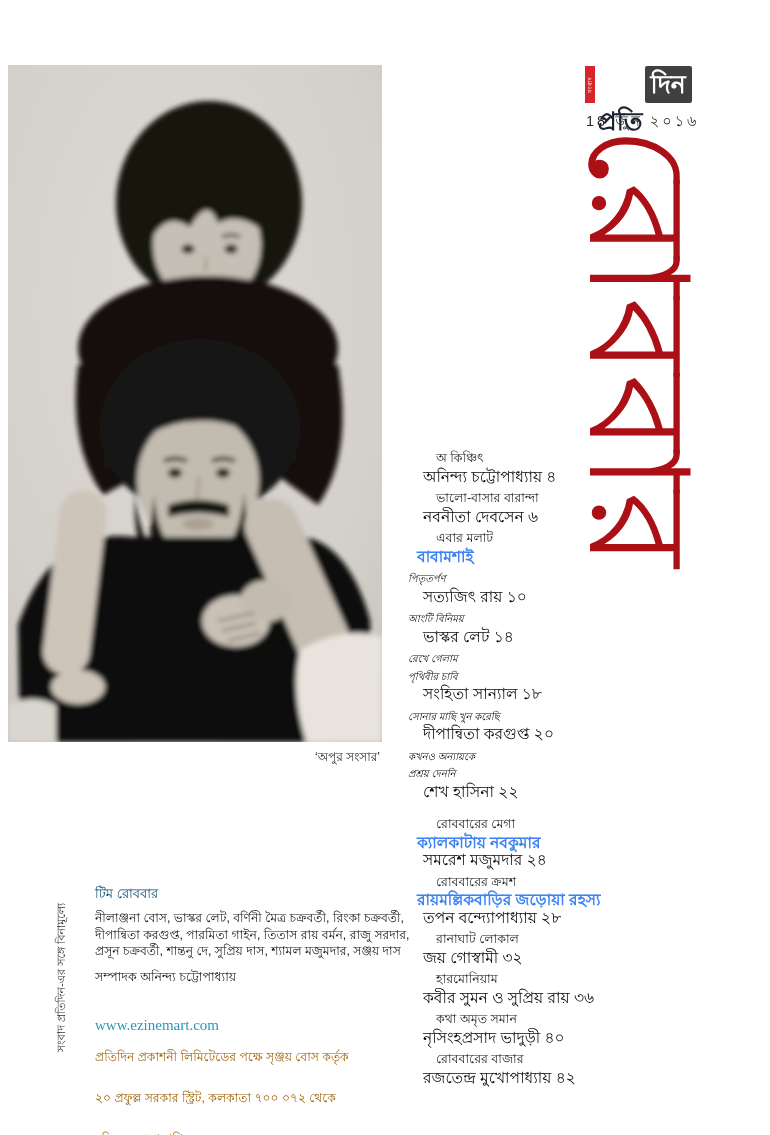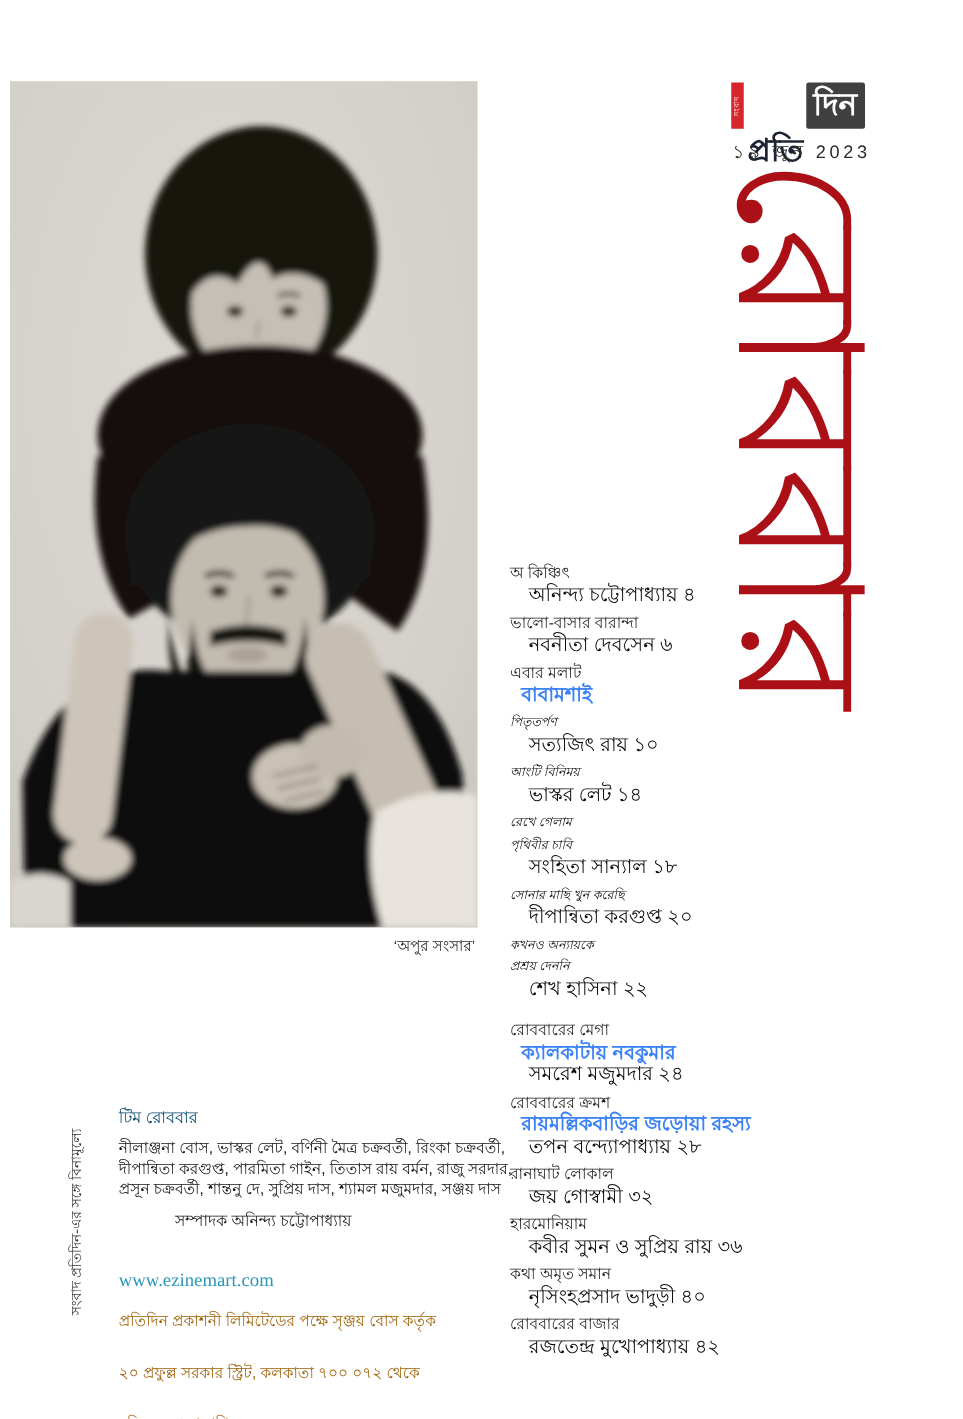--- a/index.html
+++ b/index.html
@@ -49,34 +49,34 @@
     position:absolute;left:714px;top:126px;
     transform:rotate(90deg);transform-origin:0 0;
     font-size:138px;line-height:152px;white-space:nowrap;
     color:#ab1016;font-weight:400;
   }
   
   .toc{
     position:absolute;left:408px;top:450px;width:358px;
   }
   .toc-line{line-height:17.5px;white-space:nowrap;}
-  .toc-line.label{font-size:12.5px;color:#1e1e1e;}
+  .toc-line.label{font-size:12.5px;color:#1e1e1e;margin-left:28px;}
   .toc-line.title{font-size:10px;color:#0c0c0c;font-style:italic;}
   .toc-line.author{font-size:15.5px;color:#0c0c0c;padding-left:15px;}
   .toc-line.pink{font-size:15.5px;color:#3b82f6;font-weight:bold;padding-left:9px;}
   .toc-line.author + .label,
   .toc-line.author + .title,
   .toc-line.author + .pink,
   .toc-line.pink + .title{margin-top:5px;}
   .toc-line.gap{margin-top:16px !important;}
   
   .team-title{position:absolute;left:95px;top:884px;font-size:13px;color:#0c4a6e;}
   .team-lines{position:absolute;left:95px;top:910px;}
   .team-lines div{font-size:12.3px;line-height:16.5px;color:#161616;white-space:nowrap;}
-  .editor-line{position:absolute;left:95px;top:968px;font-size:12.5px;color:#161616;margin-left:45px;}
+  .editor-line{position:absolute;left:95px;top:968px;font-size:12.5px;color:#161616;}
   .site-link{
     position:absolute;left:95px;top:993px;
     font-family:"Liberation Serif","DejaVu Serif",serif;
     font-size:15px;color:#2b97b7;text-decoration:none;margin-top:24px;
   }
   .publisher-lines{position:absolute;left:95px;top:1024px;}
   .publisher-lines div{font-size:12.3px;line-height:15px;color:#a16207;white-space:nowrap;margin-top:26px;}
   
   .side-credit{
     position:absolute;left:-58px;top:968px;width:240px;text-align:center;
@@ -154,21 +154,21 @@
 </div>
 <div class="photo-caption">‘অপুর সংসার’</div>
 
 <div class="logo">
   <div class="logo-strip">
     <span>সংবাদ</span>
   </div>
   <div class="logo-part1">প্রতি</div>
   <div class="logo-part2">দিন</div>
 </div>
-<div class="issue-date">১৯ জুন 2023</div>
+<div class="issue-date">18 জুন ২০১৬</div>
 
 <div class="masthead">রোববার</div>
 
 <div class="toc" id="toc">
     <div class="toc-line label">অ কিঞ্চিৎ</div>
     <div class="toc-line author">অনিন্দ্য চট্টোপাধ্যায় ৪</div>
     <div class="toc-line label">ভালো-বাসার বারান্দা</div>
     <div class="toc-line author">নবনীতা দেবসেন ৬</div>
     <div class="toc-line label">এবার মলাট</div>
     <div class="toc-line pink">বাবামশাই</div>

